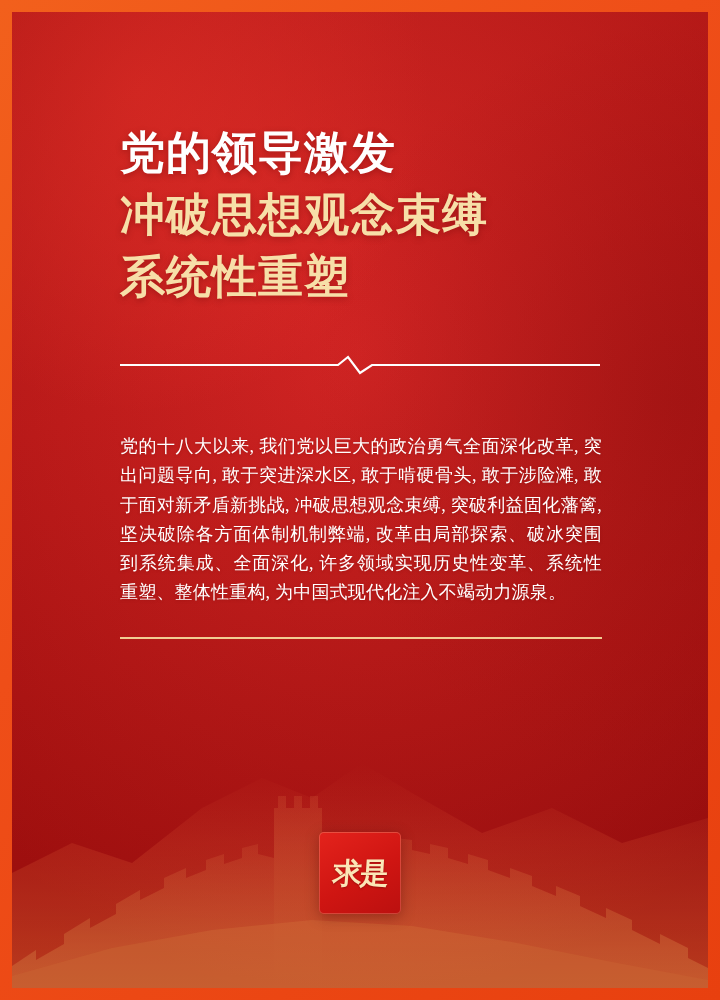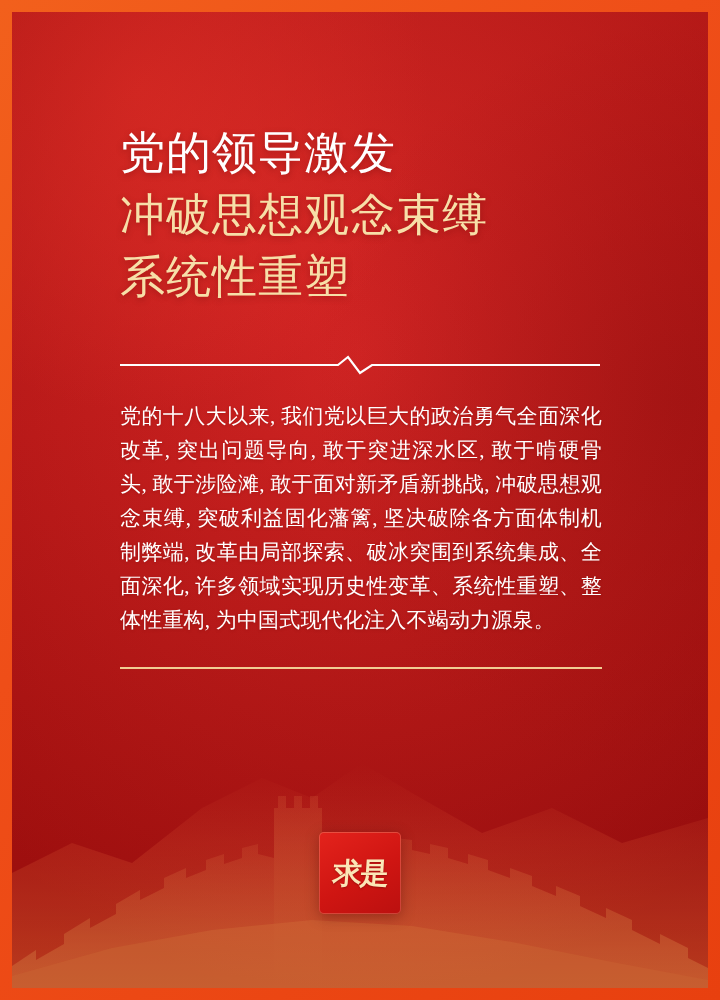--- a/index.html
+++ b/index.html
@@ -57,21 +57,21 @@
   
   .content {
     position: absolute;
     left: 0; right: 0; top: 0;
     padding: 0 108px;
   }
 
   .title {
     margin-top: 110px;
     font-family: "Liberation Sans", sans-serif;
-    font-weight: normal;
+    font-weight: bold;
     font-size: 45px;
     line-height: 1.38;
     letter-spacing: 1px;
     color: #f6e2ae;
     text-shadow: 0 2px 6px rgba(90,0,0,.35);
   }
   .title .ln { display: block; white-space: nowrap; }
   .title .ln1 { color: #ffffff; }
   .title .ln2 { color: #f7dfa8; }
   .title .ln3 { color: #f7dfa8; }
@@ -79,24 +79,24 @@
   
   .divider {
     margin-top: 46px;
     width: 480px;
     height: 24px;
     position: relative;
   }
   .divider svg { display: block; }
 
   .body-text {
-    margin-top: 21px;
+    margin-top: 54px;
     width: 482px;
     font-family: "Liberation Serif", serif;
-    font-size: 21px;
+    font-size: 18px;
     line-height: 1.62;
     color: #ffffff;
     text-align: justify;
     text-justify: inter-ideograph;
     letter-spacing: 0.2px;
     text-shadow: 0 1px 3px rgba(100,0,0,.25);
   }
 
   .rule-bottom {
     margin-top: 30px;

